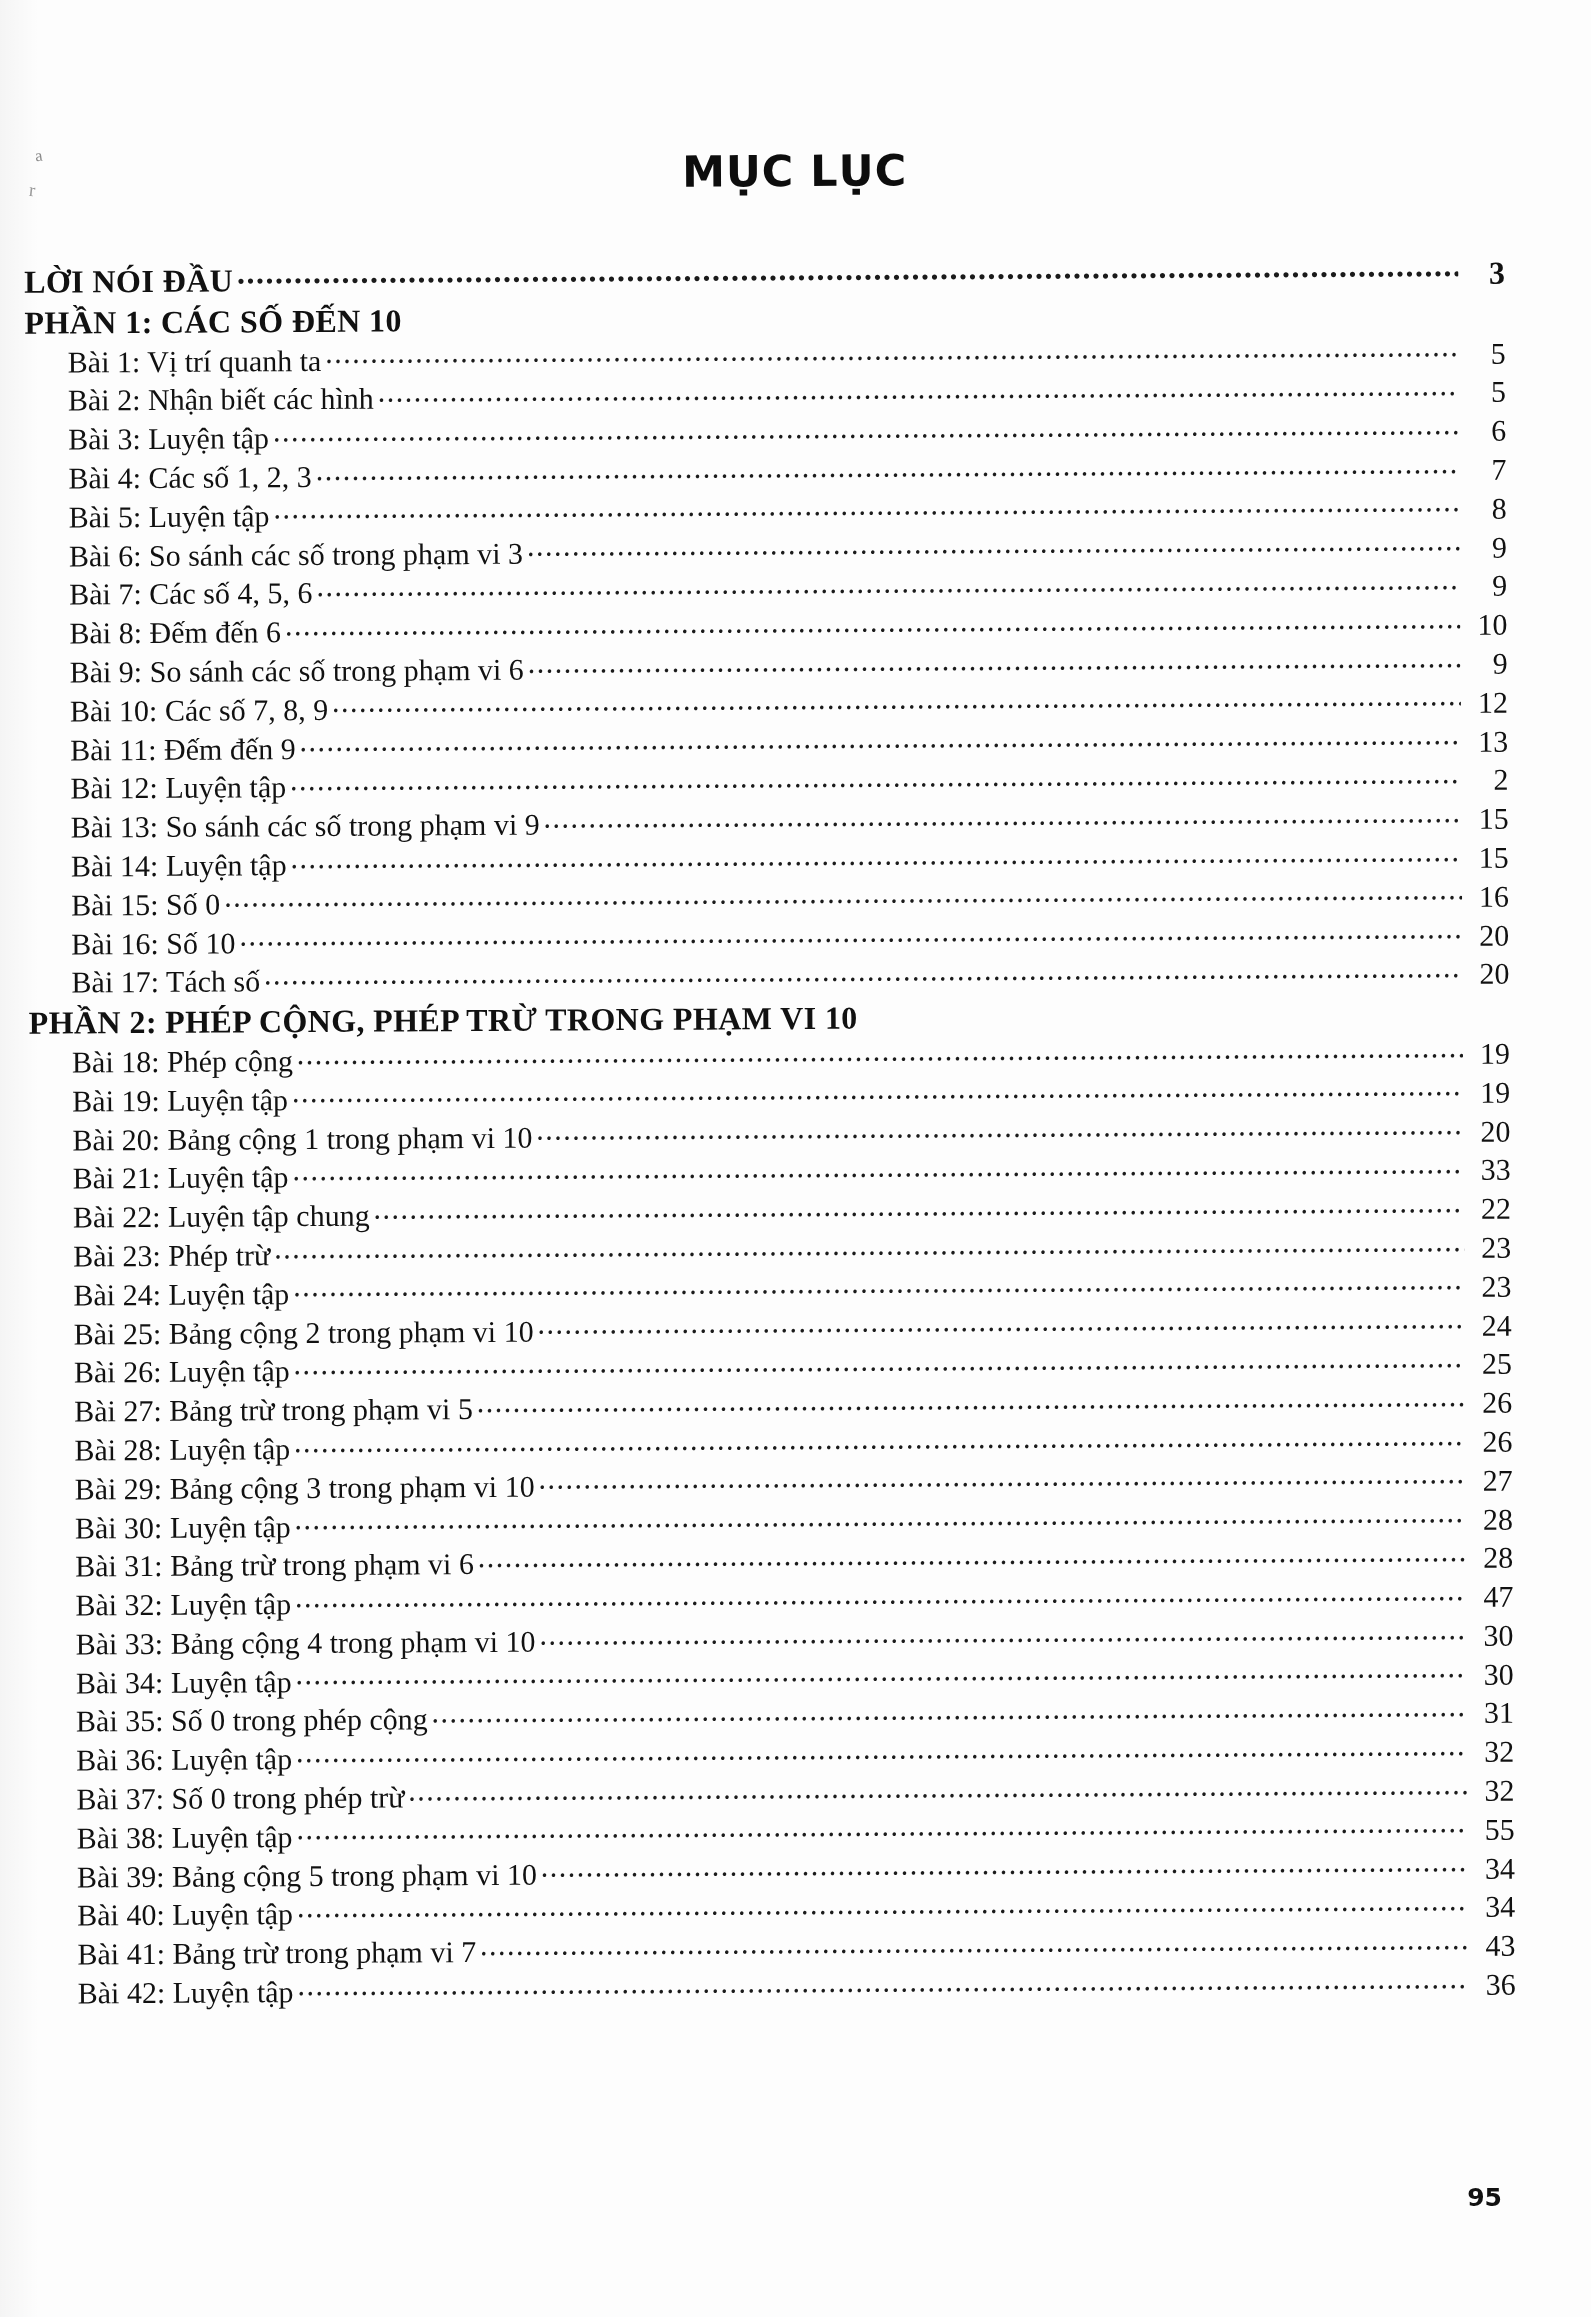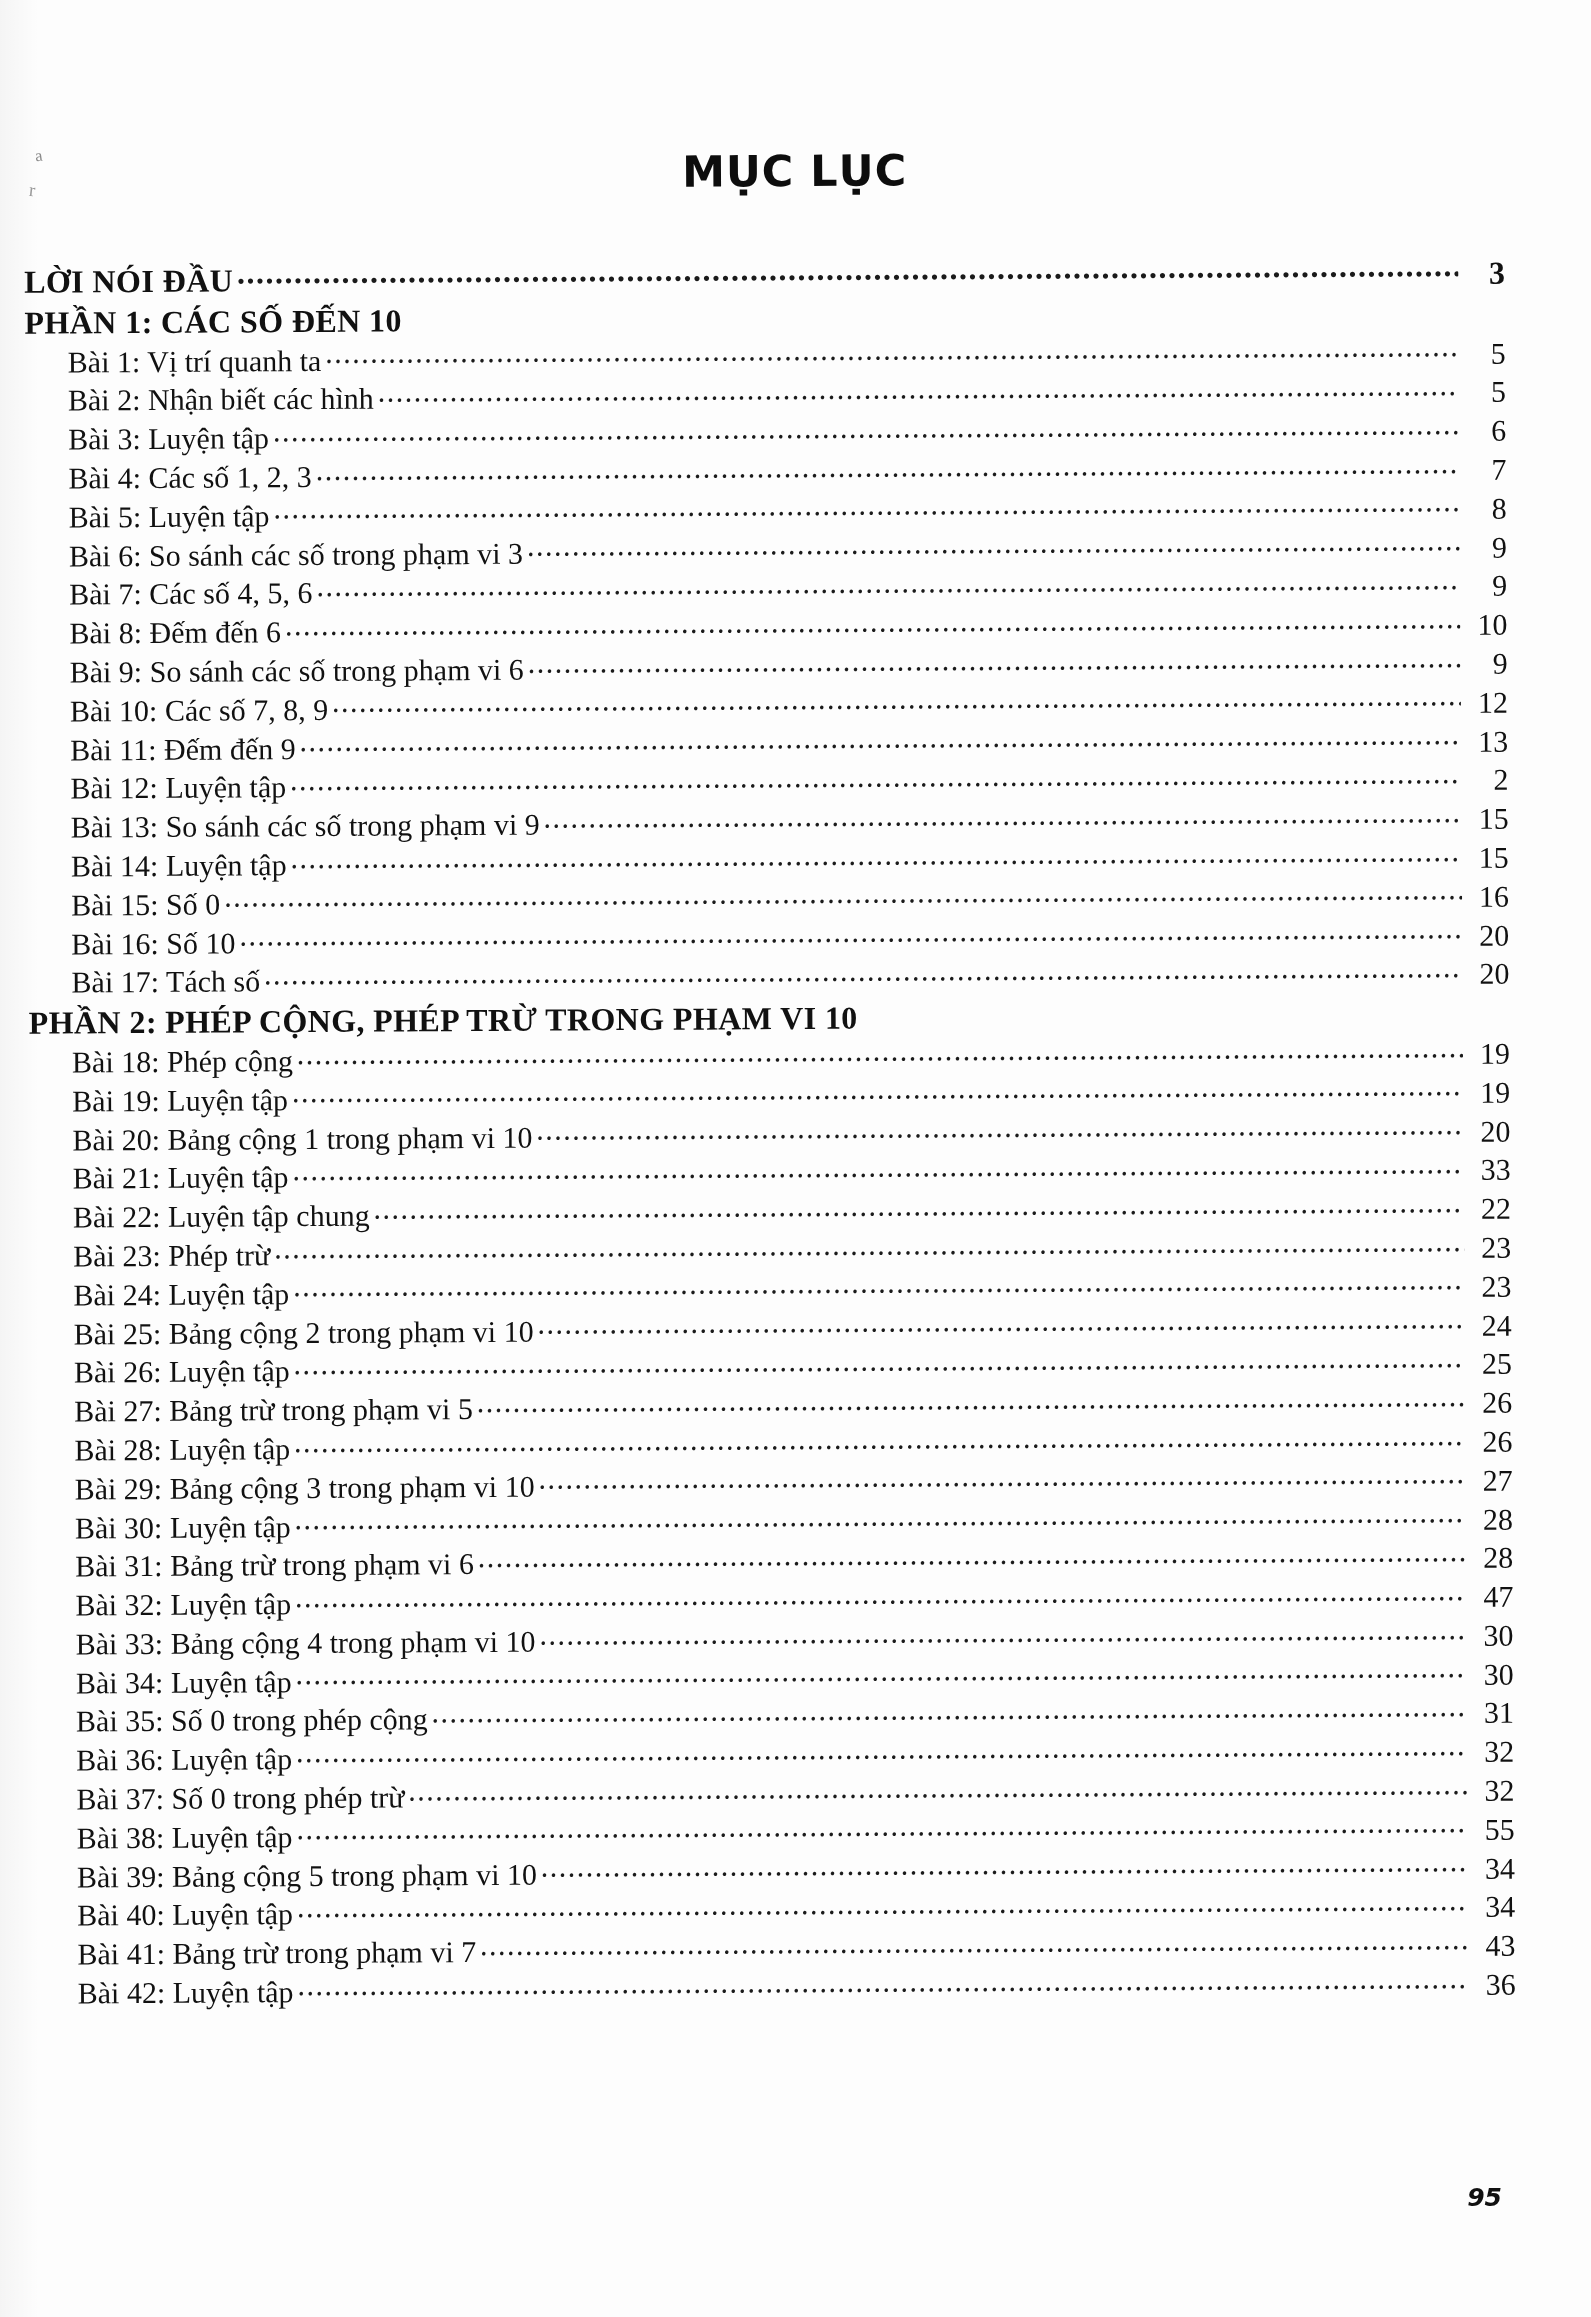--- a/index.html
+++ b/index.html
@@ -126,21 +126,20 @@
   .row + .row { margin-top: 8.8px; }
 
   .folio {
     position: absolute;
     right: 90px;
     bottom: 105px;
     font-family: "DejaVu Sans", sans-serif;
     font-weight: bold;
     font-size: 25px;
     color: #111;
-    font-style: italic;
   }
 
   
   .skew {
     transform: rotate(-0.35deg);
     transform-origin: 50% 20%;
   }
 </style>
 </head>
 <body>

